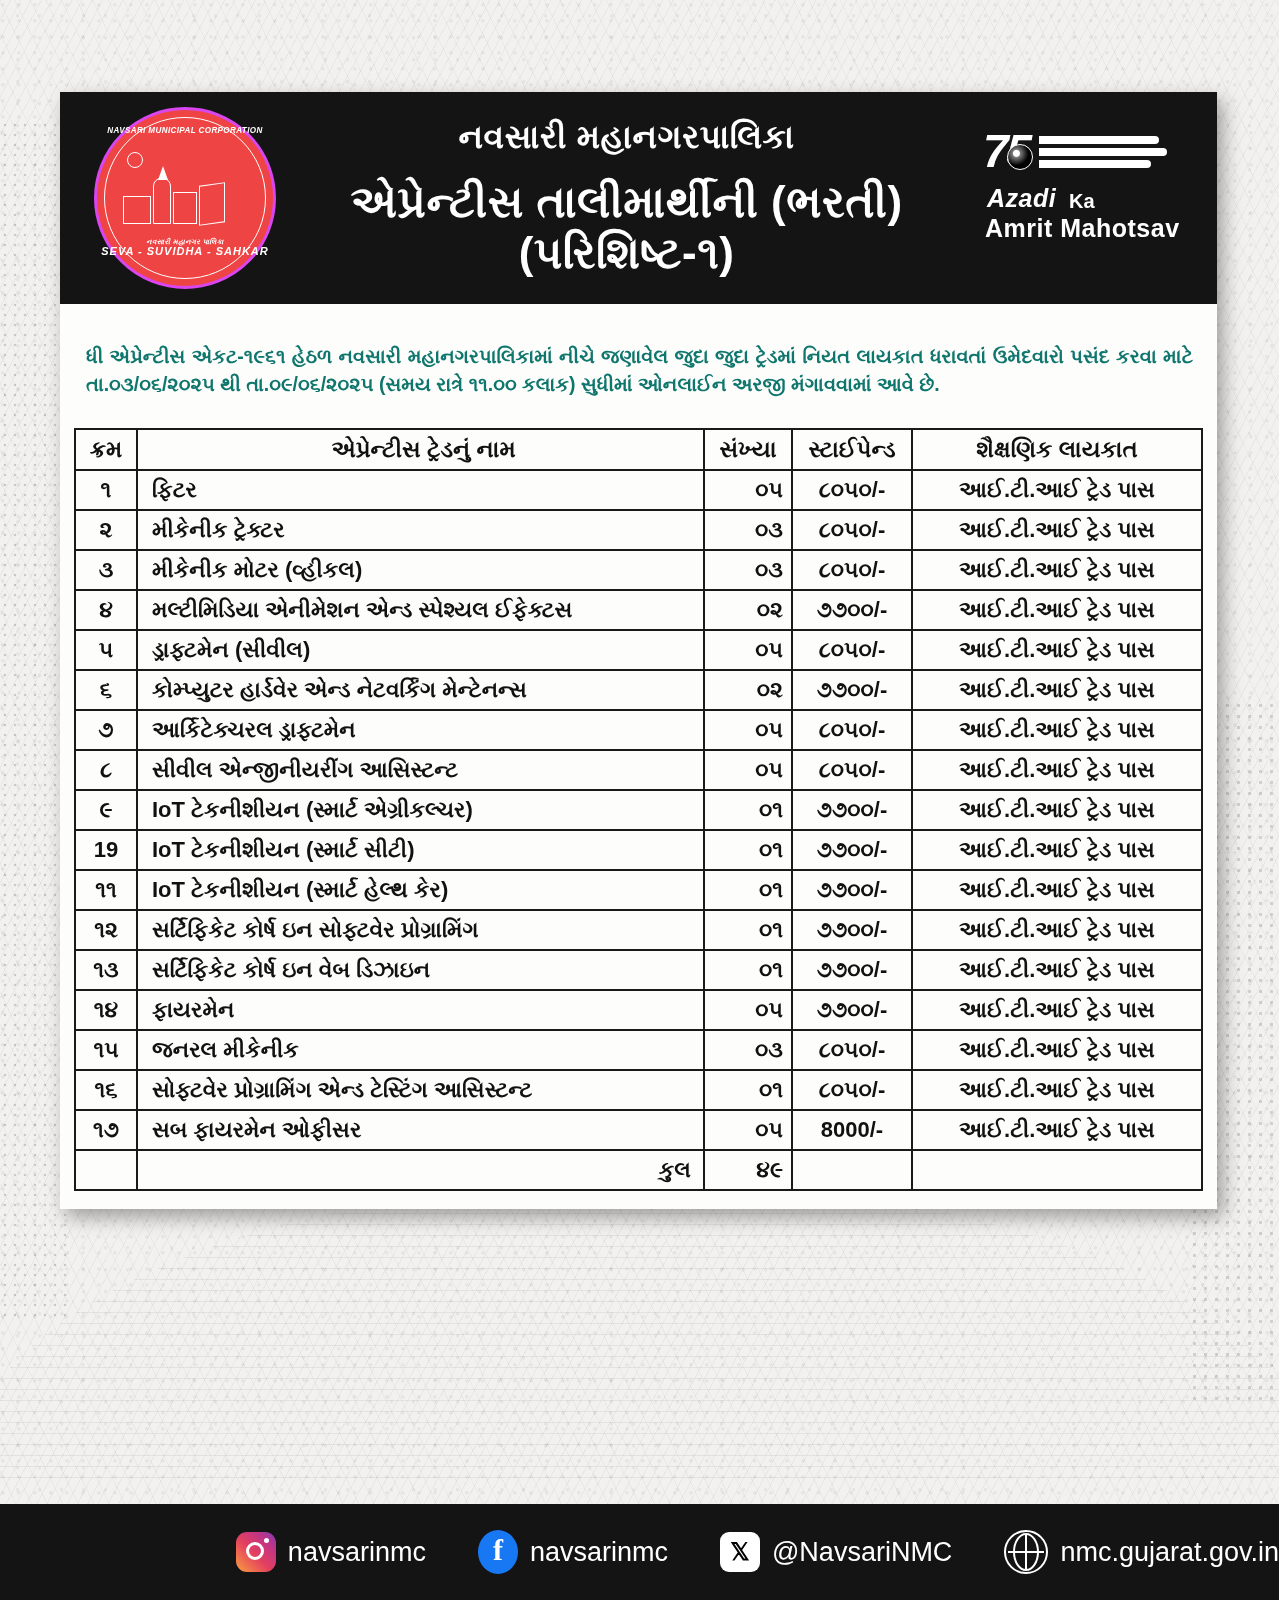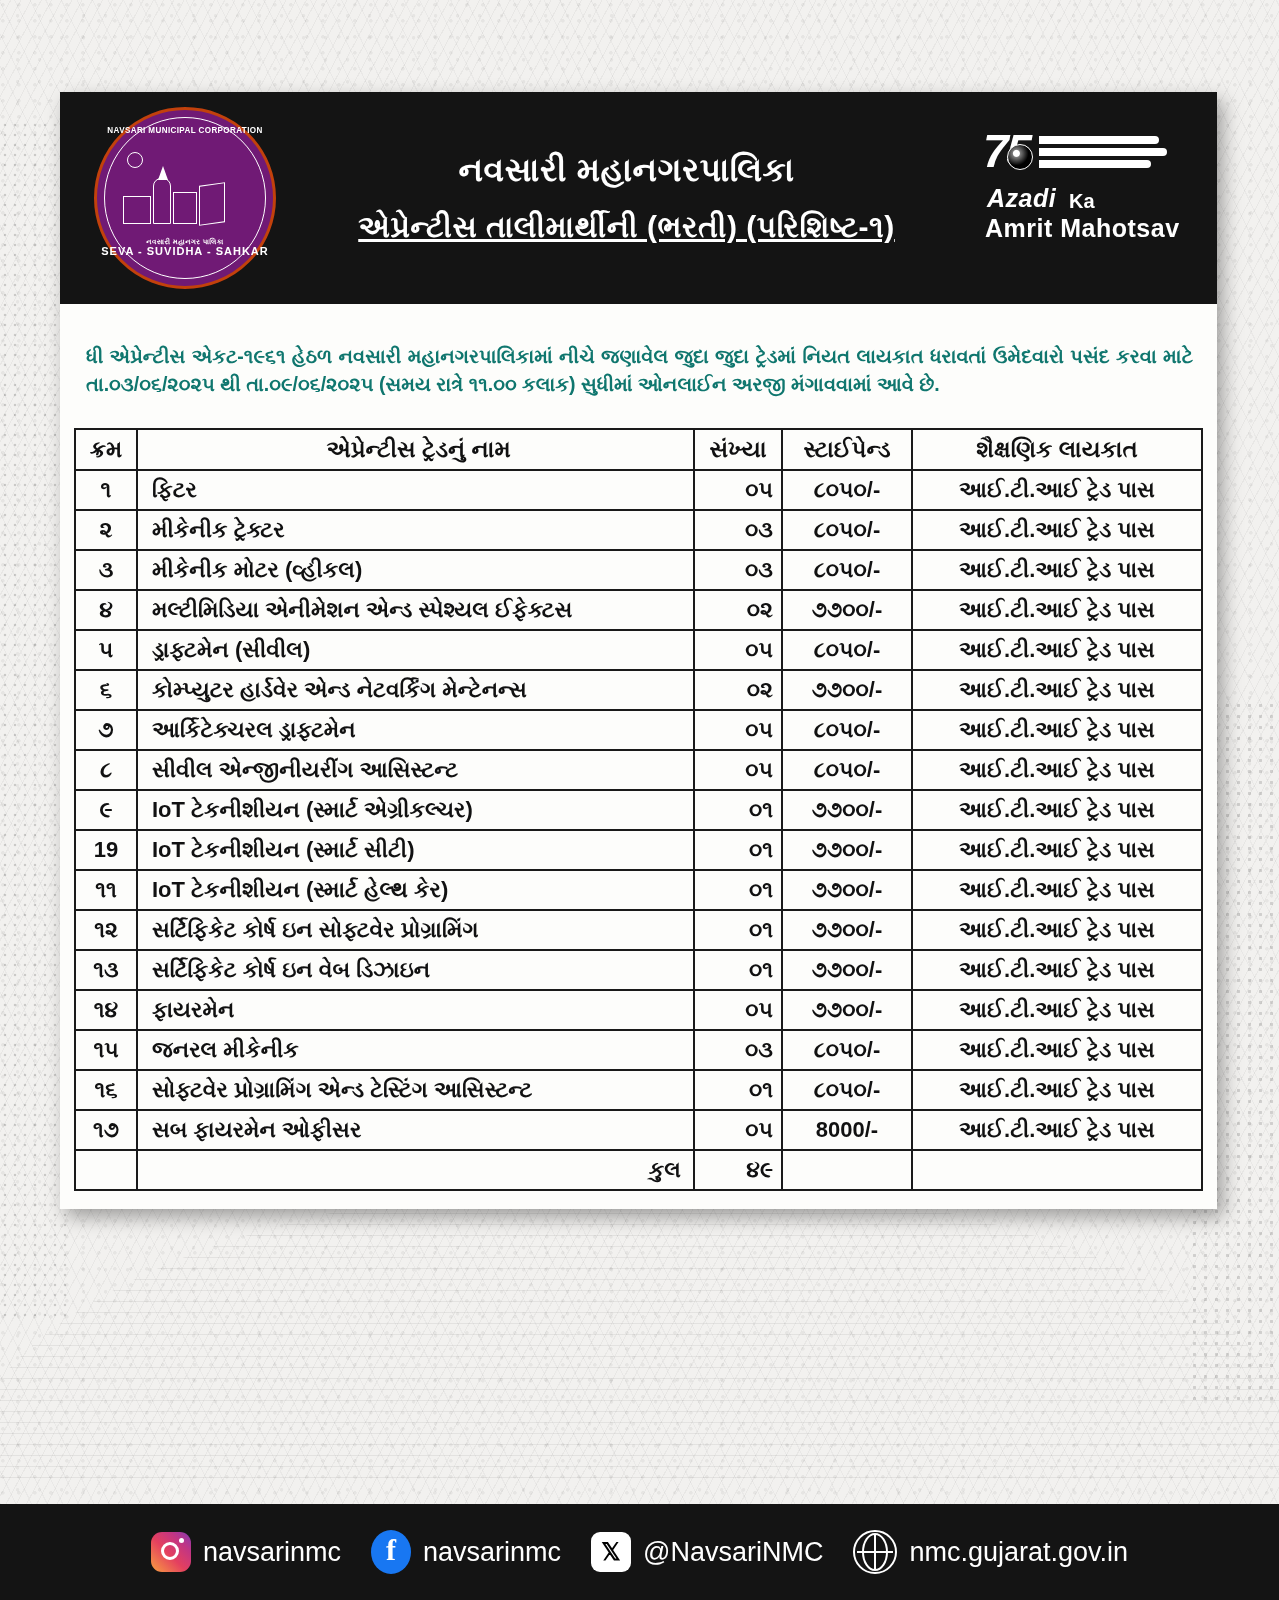--- a/index.html
+++ b/index.html
@@ -74,24 +74,25 @@
     align-items: center;
     padding: 0 20px;
     box-sizing: border-box;
     position: relative;
   }
   .logo {
     width: 176px;
     height: 176px;
     flex: 0 0 176px;
     border-radius: 50%;
-    border: 3px solid #c2410c;
+    border: 3px solid #d946ef;
     position: relative;
-    background: #701a75;
+    background: #ef4444;
     margin-left: 14px;
+    font-style: italic;
   }
   .logo::before {
     content: "";
     position: absolute;
     inset: 7px;
     border-radius: 50%;
     border: 1.5px solid #ffffff;
   }
   .logo-top-text, .logo-bottom-text, .logo-mid-text {
     position: absolute;
@@ -136,24 +137,23 @@
     text-align: center;
     padding: 0 10px;
   }
   .header-title-1 {
     font-size: 33px;
     font-weight: bold;
     letter-spacing: 0.5px;
     margin-bottom: 20px;
   }
   .header-title-2 {
-    font-size: 30px;
+    font-size: 44px;
     font-weight: bold;
     letter-spacing: 0.5px;
-    text-decoration: underline;
   }
   .azadi {
     flex: 0 0 210px;
     text-align: left;
     position: relative;
     height: 140px;
     margin-right: 10px;
   }
   .azadi-75 {
     font-size: 46px;
@@ -228,40 +228,40 @@
     height: 38px;
     box-sizing: border-box;
   }
   table.trades th {
     font-size: 23px;
     text-align: center;
   }
   .col-sr    { width: 62px;  text-align: center; }
   .col-name  { width: auto;  text-align: left; padding-left: 14px !important; }
   .col-num   { width: 88px;  text-align: right; }
-  .col-stip  { width: 130px; text-align: center; border-radius: 16px; }
+  .col-stip  { width: 120px; text-align: center; border-radius: 16px; }
   .col-qual  { width: 290px; text-align: center; }
   .total-label {
     text-align: right;
     padding-right: 12px !important;
   }
   .blank-cell { }
 
   
   .footer {
     position: absolute;
     left: 0;
     bottom: 0;
     width: 1279px;
     height: 96px;
     background: #141414;
     display: flex;
     align-items: center;
-    justify-content: center;
-    gap: 30px;
+    justify-content: flex-end;
+    gap: 52px;
     color: #ffffff;
   }
   .fitem {
     display: flex;
     align-items: center;
     gap: 12px;
     font-size: 27px;
   }
   .ficon {
     width: 40px; height: 40px;

